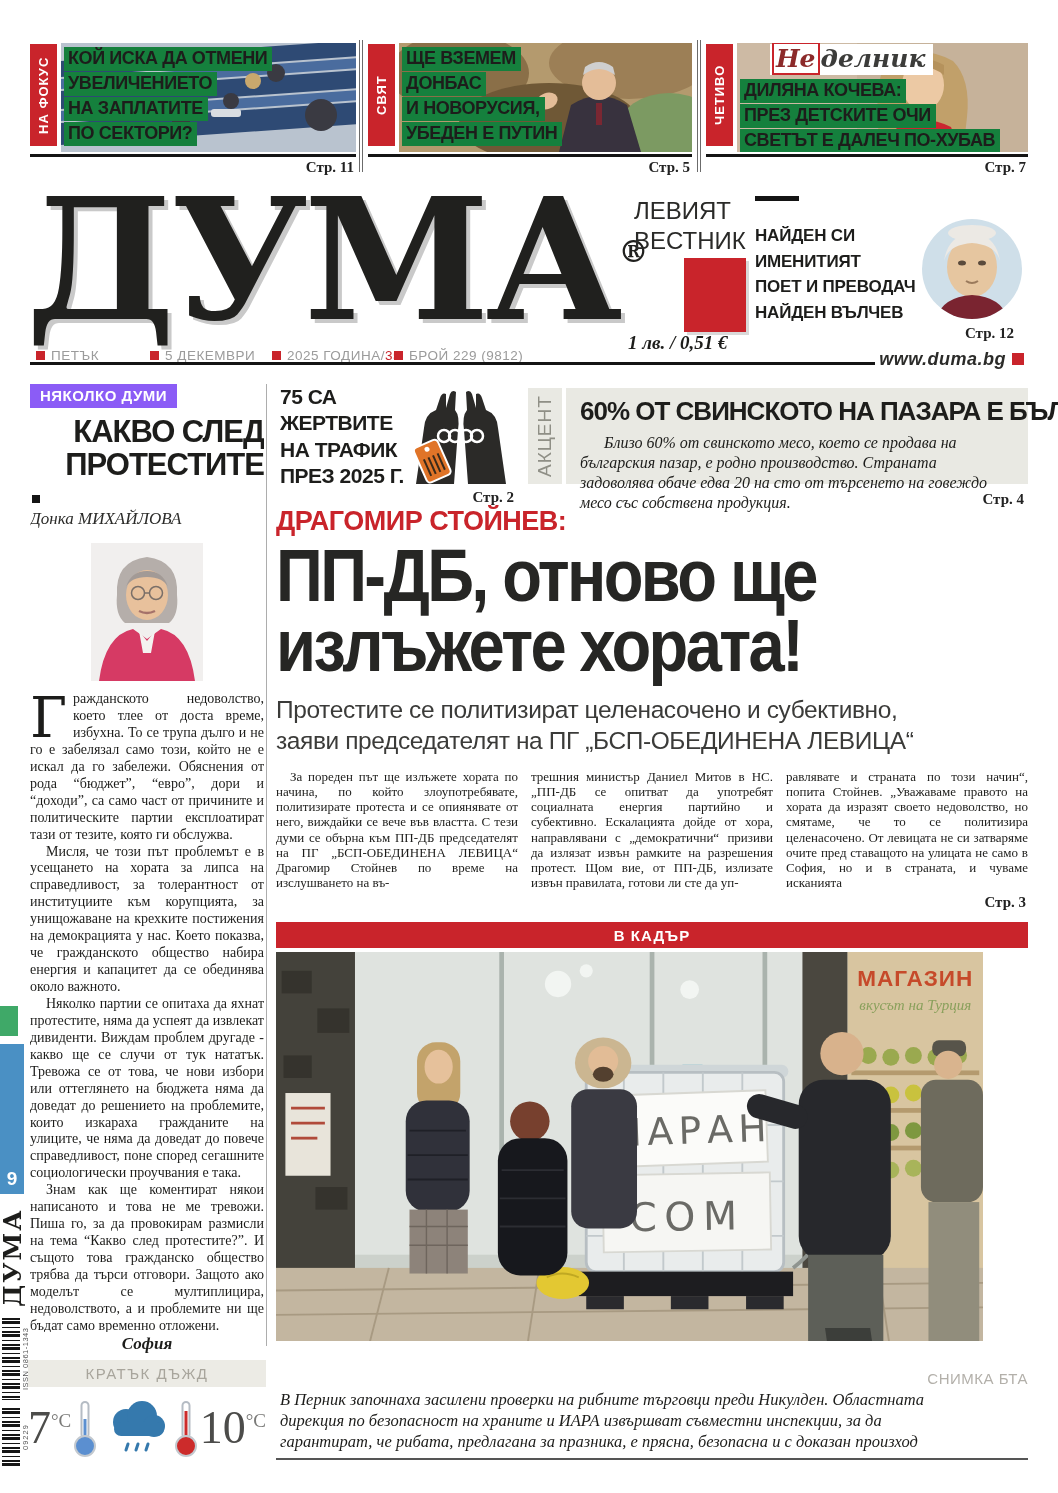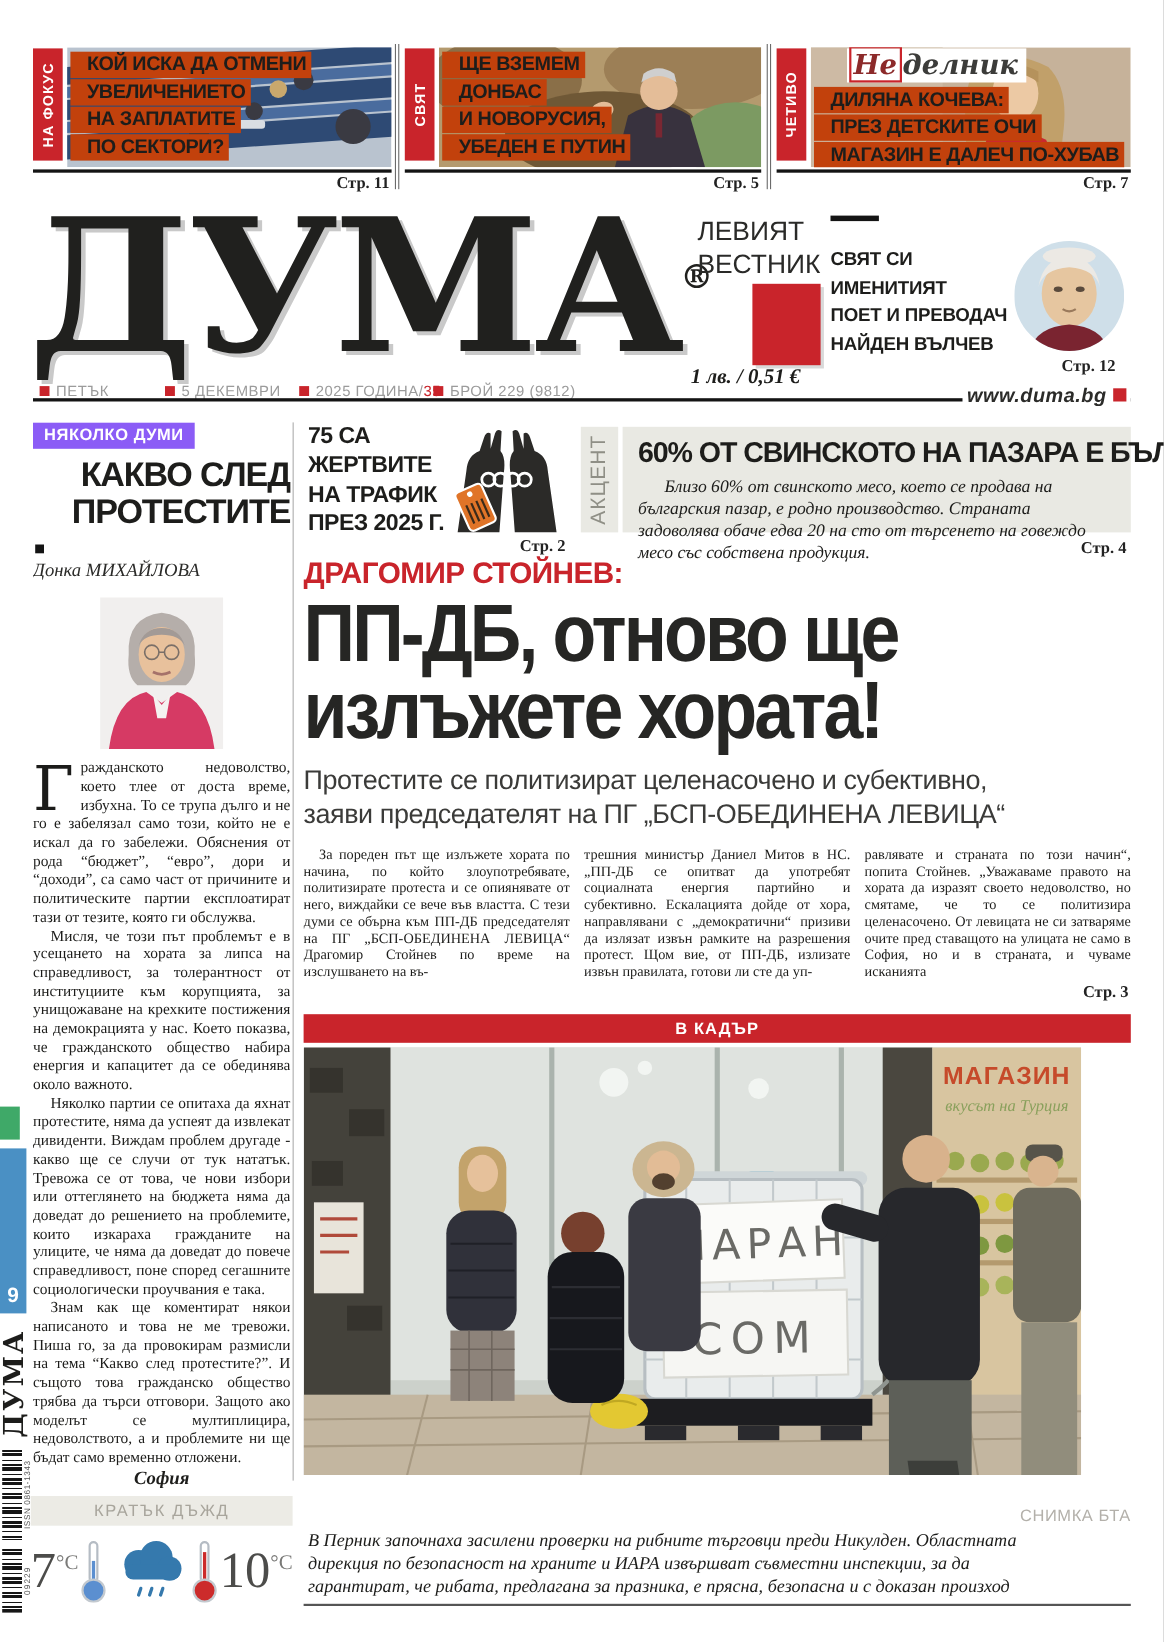--- a/index.html
+++ b/index.html
@@ -11,22 +11,22 @@
   .pageref { font-family:"Liberation Serif", serif; font-weight:bold; font-size:15px; color:#222; }
   .rule-h { position:absolute; background:#141414; }
 
   
   .teaser { position:absolute; top:40px; height:135px; }
   .t-label { position:absolute; left:0; top:4px; width:27px; height:102px; background:#c9242b; color:#fff;
              font-size:13px; font-weight:bold; letter-spacing:1px; }
   .t-photo { position:absolute; left:31px; top:3px; right:0; height:109px; overflow:hidden; }
   .t-photo svg { display:block; width:100%; height:100%; }
   .t-headline { position:absolute; left:3px; top:4px; z-index:3; }
-  .t-headline span { display:table; background:#c2410c; color:#1d1d1b; font-weight:bold; font-size:18px;
-                     letter-spacing:-0.4px; padding:1px 5px 2px 15px; margin-bottom:1px; white-space:nowrap; }
+  .t-headline span { display:table; background:#15803d; color:#1d1d1b; font-weight:bold; font-size:18px;
+                     letter-spacing:-0.4px; padding:1px 5px 2px 4px; margin-bottom:1px; white-space:nowrap; }
   .t-rule { position:absolute; left:0; right:0; top:114px; height:3px; background:#141414; }
   .t-page { position:absolute; right:2px; top:119px; }
   .t-sep { position:absolute; top:40px; height:132px; width:4px; border-left:1px solid #6b6b6b; border-right:1px solid #6b6b6b; }
   .brand { position:absolute; left:33px; top:1px; z-index:4; font-family:"DejaVu Serif", serif; font-style:italic;
            font-weight:bold; font-size:25px; color:#3c3c3a; background:#fff; padding:0 8px 2px 2px; }
   .brand .ne { color:#8c2a2a; border:2px solid #c9242b; padding:0 2px; margin-right:1px; }
 
   
   .mast-title { position:absolute; left:26px; top:176px; font-family:"DejaVu Serif", serif; font-weight:bold;
                 font-size:168px; line-height:1; letter-spacing:-4px; color:#20201e;
@@ -211,38 +211,38 @@
         <path d="M150,14 Q185,2 214,18 Q232,34 228,70 L224,109 L150,109 L146,50 Z" fill="#c2a express" opacity="0"></path>
         <path d="M148,16 Q184,0 216,18 Q234,36 230,74 L226,109 L142,109 L140,48 Z" fill="#c1a06a"></path>
         <ellipse cx="186" cy="42" rx="21" ry="25" fill="#ecc9a4"></ellipse>
         <path d="M165,32 Q186,16 207,32 L207,22 Q186,10 165,22 Z" fill="#b5925c"></path>
         <path d="M150,109 L160,84 Q186,70 214,84 L224,109 Z" fill="#cb2730"></path>
       </svg>
       <div class="brand"><span class="ne">Не</span><span>делник</span></div>
       <div class="t-headline" style="top:36px;">
         <span>ДИЛЯНА КОЧЕВА:</span>
         <span>ПРЕЗ ДЕТСКИТЕ ОЧИ</span>
-        <span>МАГАЗИН Е ДАЛЕЧ ПО-ХУБАВ</span>
+        <span>СВЕТЪТ Е ДАЛЕЧ ПО-ХУБАВ</span>
       </div>
     </div>
     <div class="t-rule"></div>
     <div class="t-page pageref">Стр. 7</div>
   </div>
 
   <div class="mast-title"><span>ДУМА</span><sup>®</sup></div>
   <div class="mast-tagline">
     <div>ЛЕВИЯТ</div>
     <div>ВЕСТНИК</div>
   </div>
   <div class="mast-sq"></div>
 
   <div class="obit">
     <div class="obit-dash"></div>
     <div class="obit-lines">
-      <div>СВЯТ СИ</div>
+      <div>НАЙДЕН СИ</div>
       <div>ИМЕНИТИЯТ</div>
       <div>ПОЕТ И ПРЕВОДАЧ</div>
       <div>НАЙДЕН ВЪЛЧЕВ</div>
     </div>
     <div class="obit-photo">
       <svg viewBox="0 0 100 100">
         <rect width="100" height="100" fill="#cfdfe9"></rect>
         <ellipse cx="50" cy="48" rx="25" ry="30" fill="#e6c6a0"></ellipse>
         <path d="M22,42 Q26,16 50,14 Q74,16 78,42 Q74,26 50,24 Q26,26 22,42 Z" fill="#ece9e4"></path>
         <ellipse cx="50" cy="14" rx="24" ry="8" fill="#ece9e4"></ellipse>

